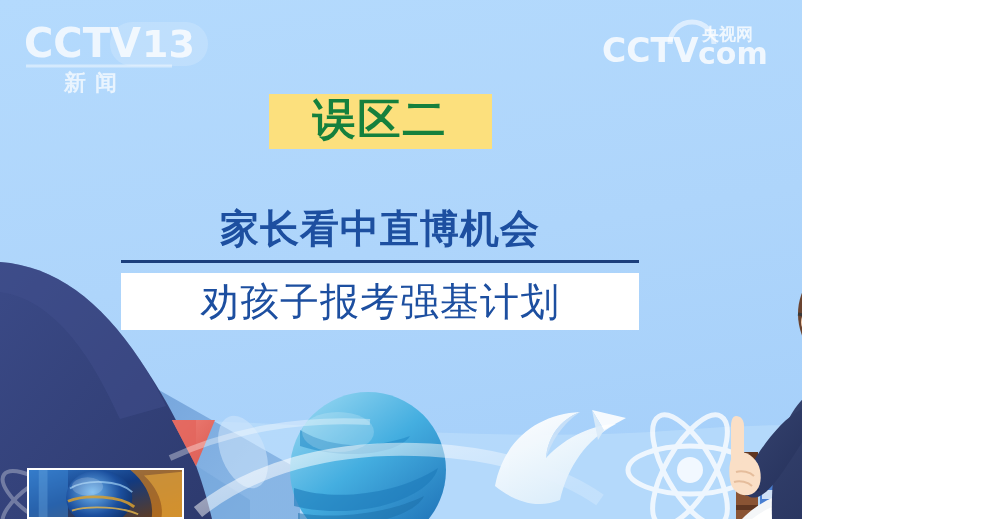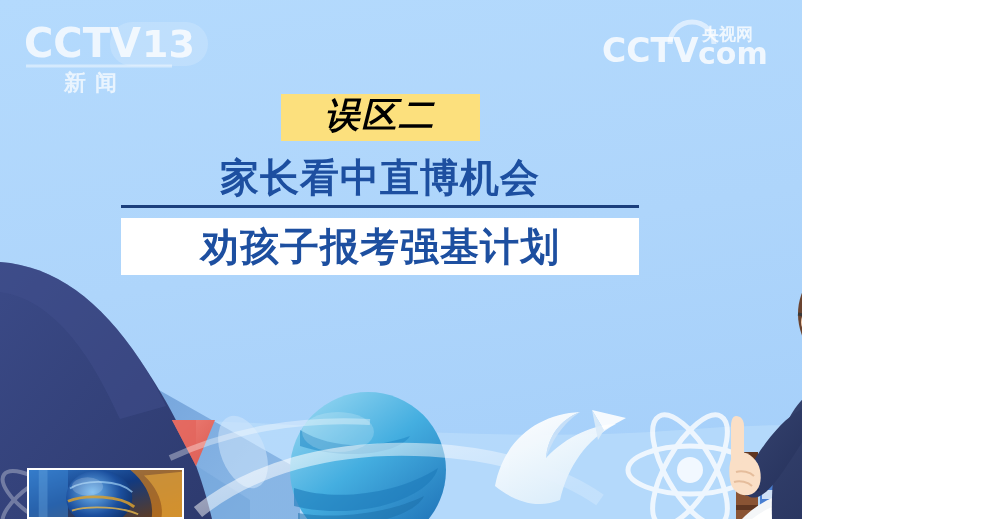--- a/index.html
+++ b/index.html
@@ -35,44 +35,43 @@
     position:absolute; left:0; top:94px; width:760px;
     display:flex; flex-direction:column; align-items:center;
   }
   .badge {
     background:#fce07d;
     padding:4px 44px 8px 44px;
     line-height:1;
   }
   .badge-text {
     font-family:"DejaVu Sans","Liberation Sans",sans-serif;
-    font-size:35px; font-weight:bold;
-    color:#000000; letter-spacing:2px;
+    font-size:43px; font-weight:bold;
+    color:#15803d; letter-spacing:2px;
     display:block;
-    font-style:italic;
   }
   .line2-wrap { margin-top:15px; width:518px; text-align:center; }
   .line2-text {
-    font-family:Liberation Sans, sans-serif;
+    font-family:Liberation Mono, monospace;
     font-size:39px; font-weight:bold;
     color:#1d4fa0; letter-spacing:1px;
-    display:block; line-height:1.12;
+    display:block; line-height:1.12;margin-top:47px;
   }
   .divider {
     width:518px; height:3px; background:#1b3f7d; margin-top:5px;
   }
   .line3-band {
     margin-top:10px;
     width:518px; height:57px;
     background:#ffffff;
     display:flex; align-items:center; justify-content:center;
   }
   .line3-text {
     font-family:"DejaVu Sans","Liberation Sans",sans-serif;
-    font-size:39px; font-weight:bold;
+    font-size:39px; font-weight:normal;
     color:#1d4fa0; letter-spacing:1px;
     display:block; line-height:1;
   }
 
   
   .pip {
     position:absolute; left:27px; top:468px;
     width:157px; height:51px;
     border:2px solid #ffffff;
     overflow:hidden;

